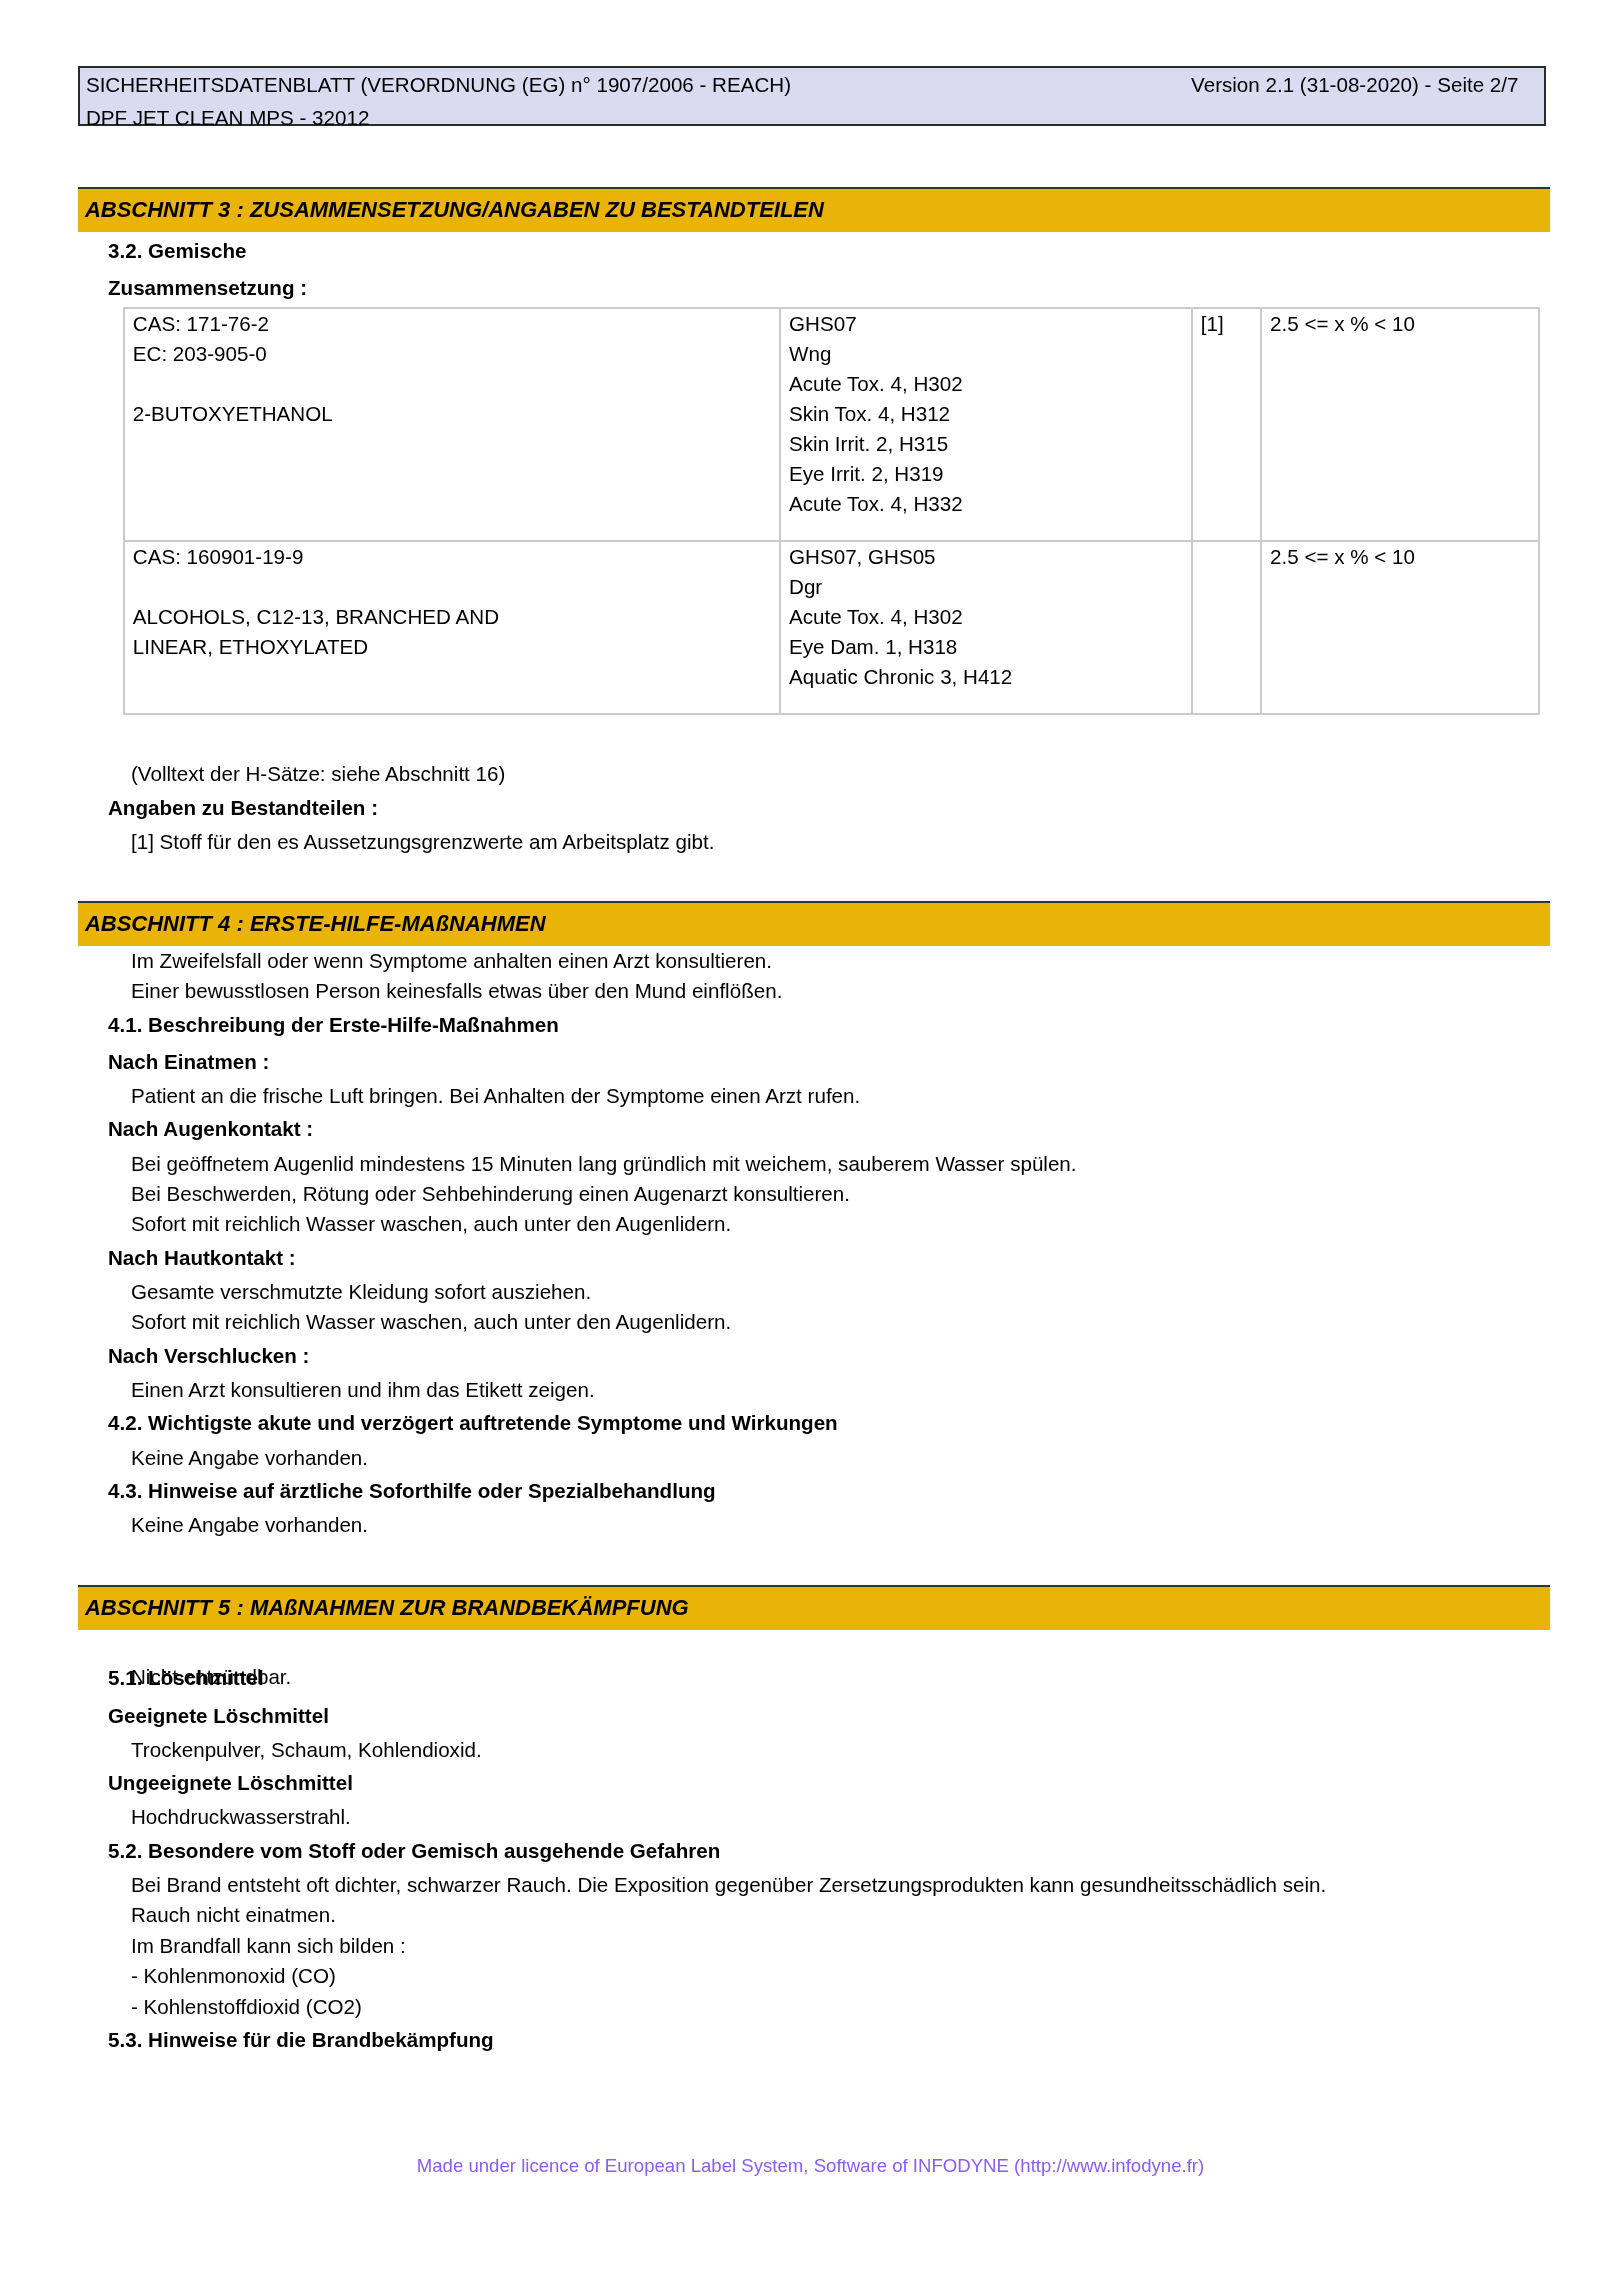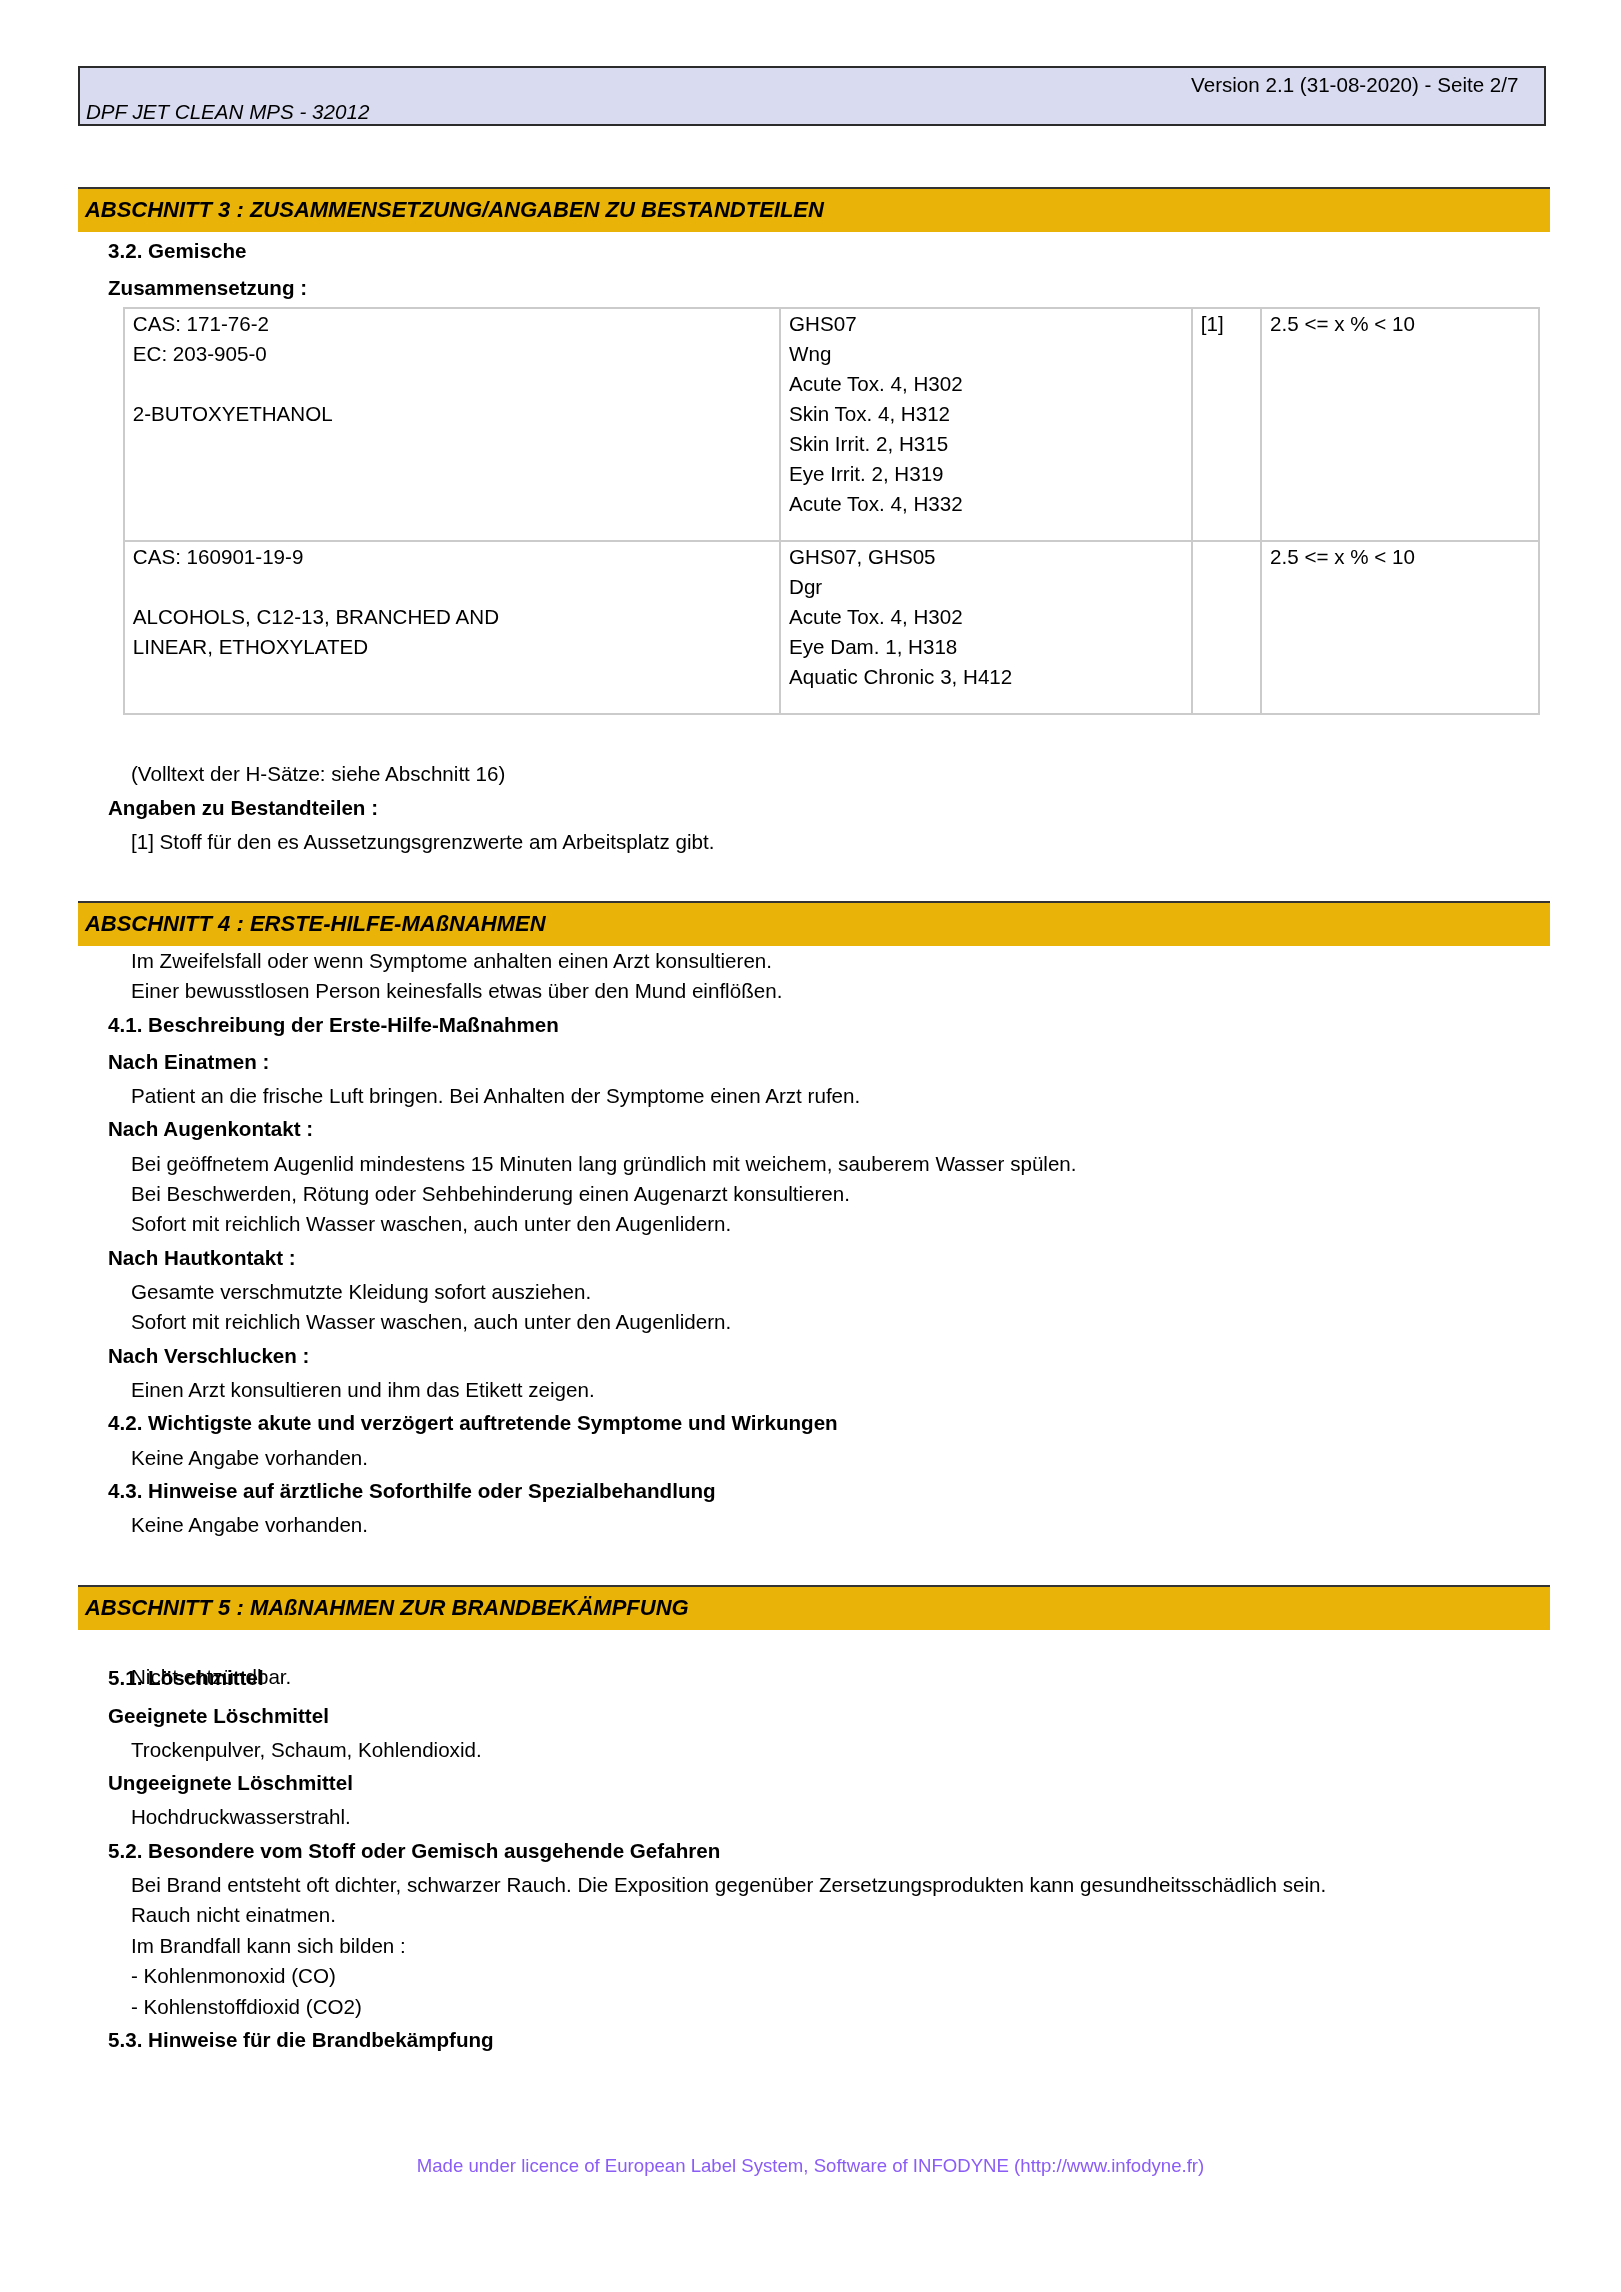--- a/index.html
+++ b/index.html
@@ -1,21 +1,21 @@
 <!DOCTYPE html>
 <html><head>
 <meta charset="utf-8">
 <style>
   html, body { margin:0; padding:0; background:#ffffff; }
   body { width:1621px; height:2293px; position:relative; overflow:hidden;
          font-family:"Liberation Sans", sans-serif; color:#000; font-size:20.6px; }
   .page-header { position:absolute; left:78px; top:66px; width:1468px; height:60px;
          background:#d9dcf1; border:2px solid #2b2b2b; box-sizing:border-box; }
   .page-header .t1 { position:absolute; left:5.9px; top:2.9px; line-height:27.4px; }
-  .page-header .t2 { position:absolute; left:5.9px; top:30px; line-height:27.4px;font-style:italic; }
+  .page-header .t2 { position:absolute; left:5.9px; top:36px; line-height:27.4px; }
   .page-header .ver { position:absolute; right:25.5px; top:2.9px; line-height:27.4px; }
 
   .sec-bar { position:absolute; left:78px; width:1472px; height:45px; background:#eab308;
          border-top:2px solid #333; box-sizing:border-box;font-style:italic; }
   .sec-bar span { position:absolute; left:6.9px; top:7.8px; font-weight:bold; font-size:22px; }
 
   .line { position:absolute; white-space:nowrap; line-height:25.5px; }
   .b { font-weight:bold; }
   .l1 { left:108px; }
   .l2 { left:131px; }
@@ -26,20 +26,21 @@
   .c1 { width:437px; } .c2 { width:537px; } .c3 { width:128px; } .c4 { width:auto; }
   .cell-line { display:block; min-height:30px; }
 
   .footer { position:absolute; left:0; width:1621px; top:2155px; text-align:center; color:#1a1aff;
          font-size:18.6px; }
 </style>
 </head>
 <body>
 
 <div class="page-header">
+  <span class="t1">SICHERHEITSDATENBLATT (VERORDNUNG (EG) n° 1907/2006 - REACH)</span>
   <span class="ver">Version 2.1 (31-08-2020) - Seite 2/7</span>
   <span class="t2">DPF JET CLEAN MPS - 32012</span>
 </div>
 
 <div class="sec-bar" style="top:187px;">
   <span>ABSCHNITT 3 : ZUSAMMENSETZUNG/ANGABEN ZU BESTANDTEILEN</span>
 </div>
 <div class="line l1 b" style="top:238px;">3.2. Gemische</div>
 <div class="line l1 b" style="top:275px;">Zusammensetzung :</div>
 

